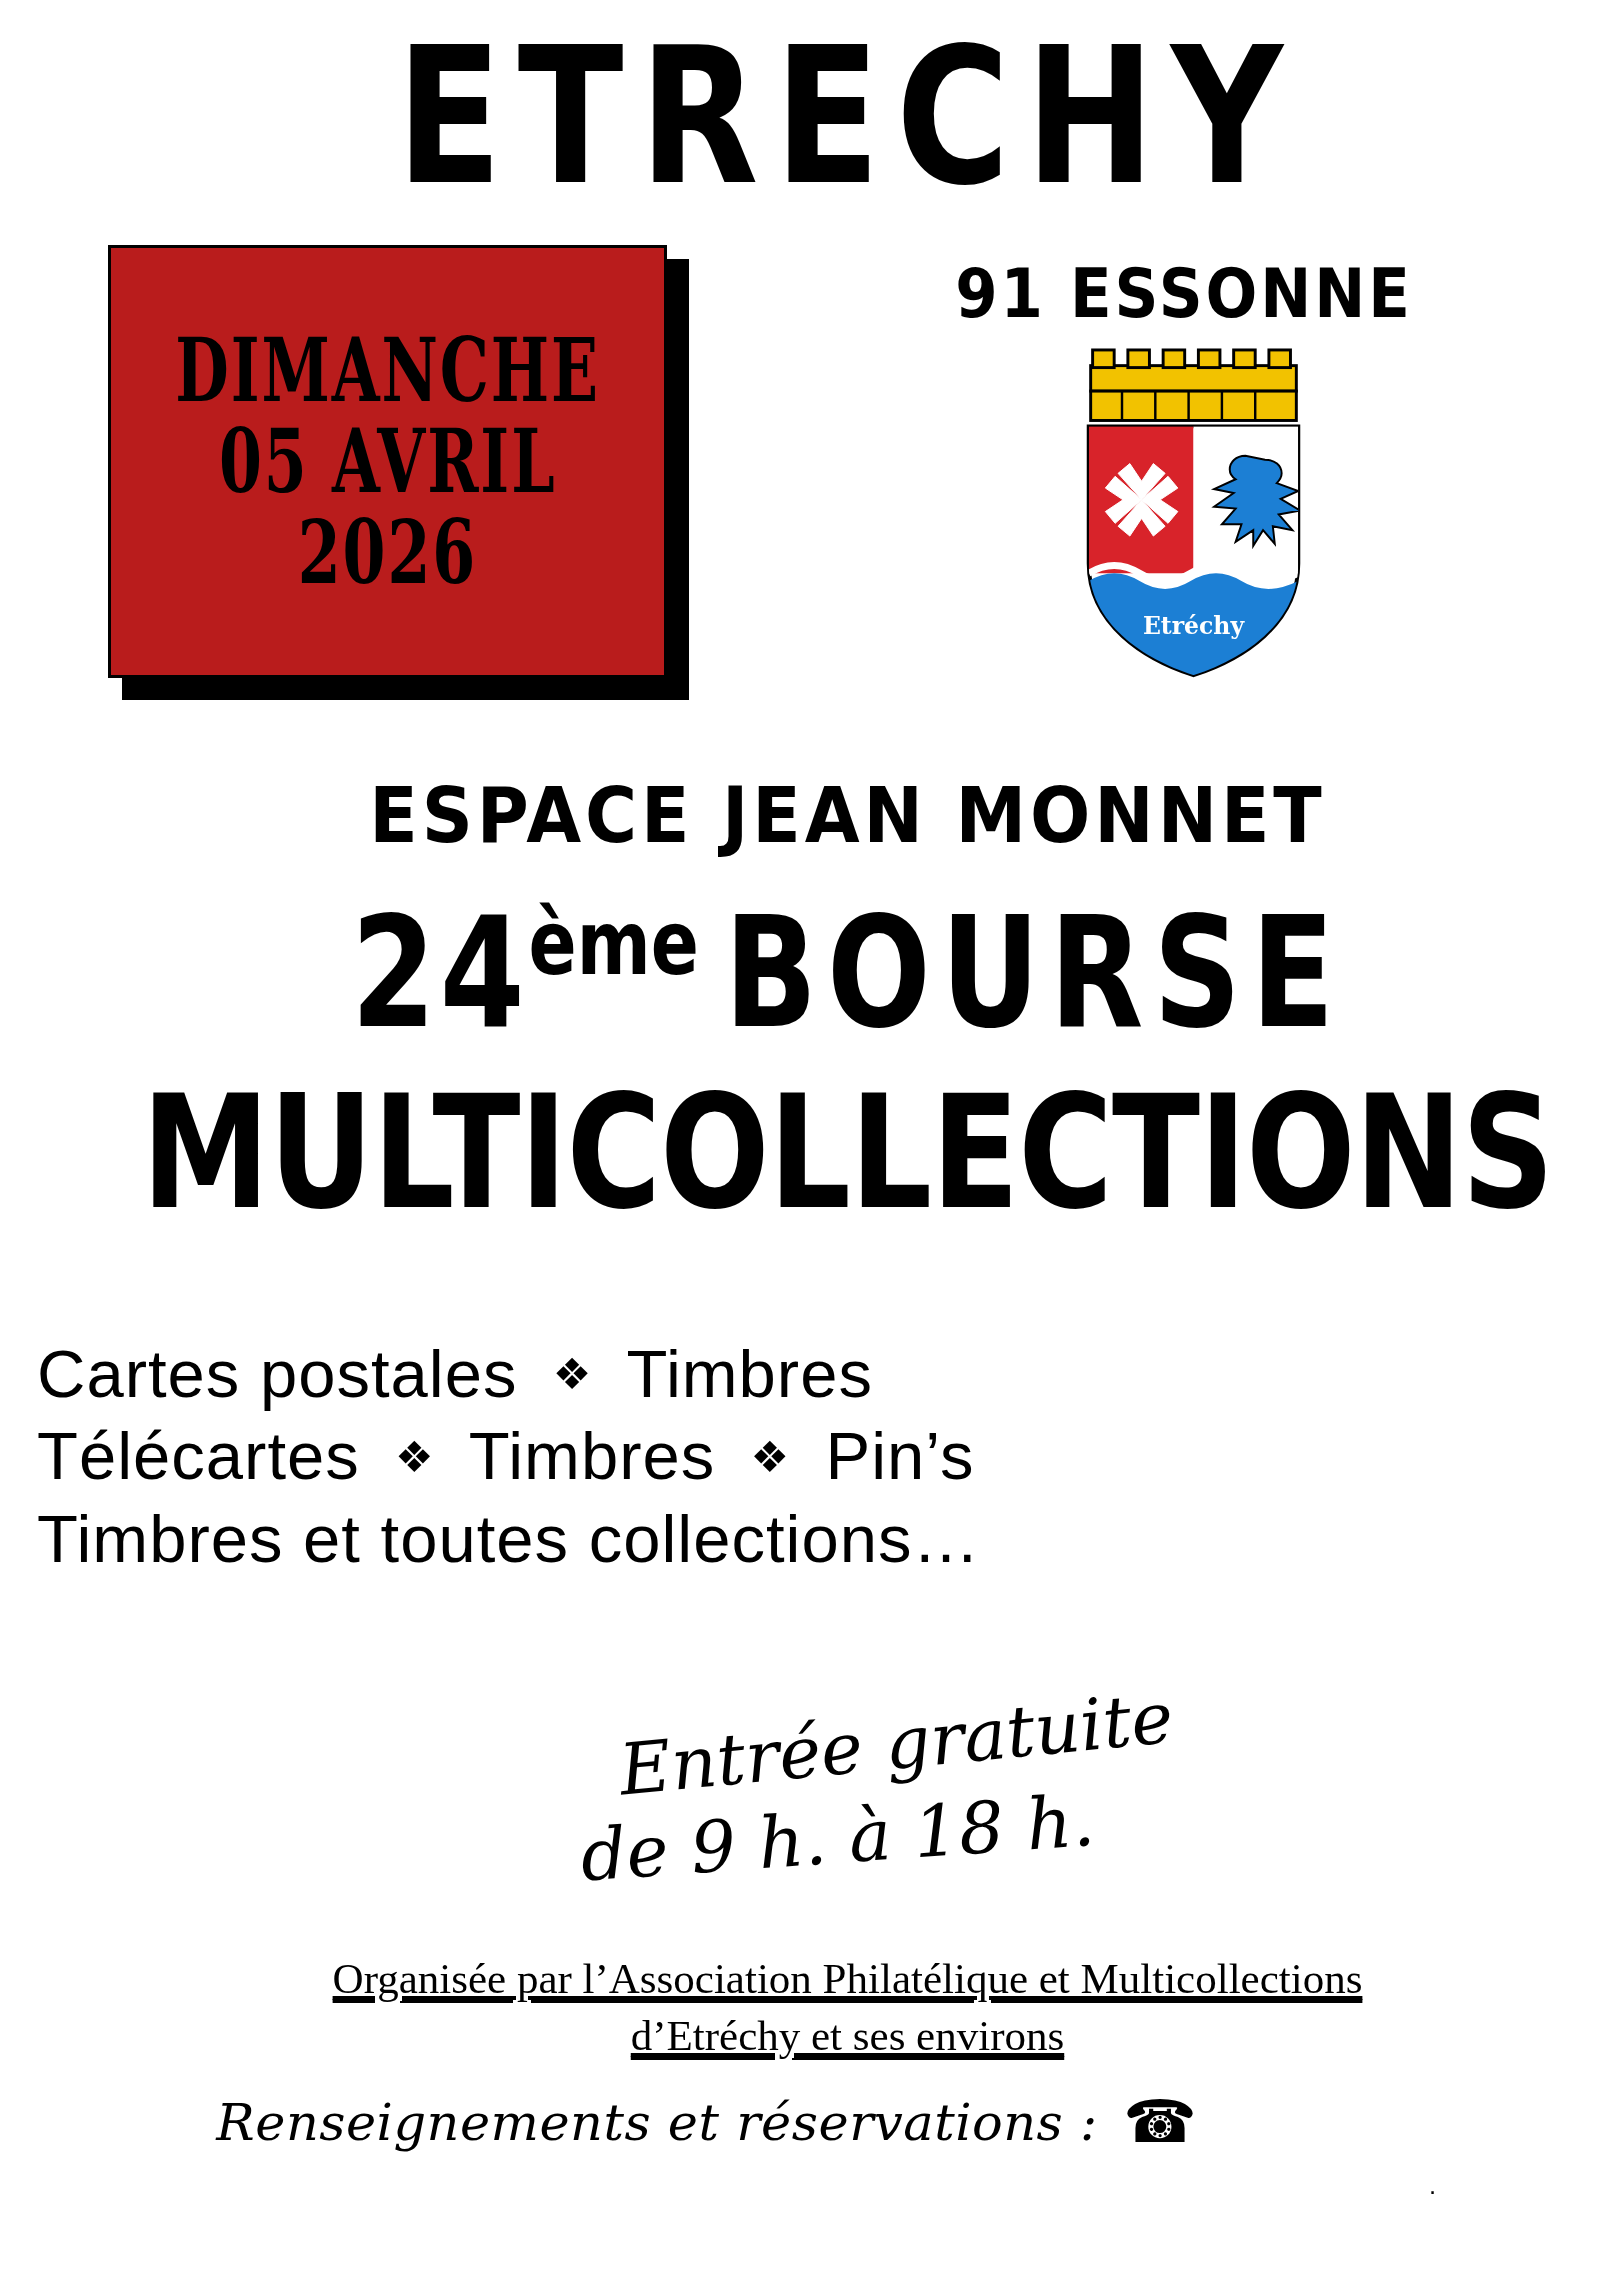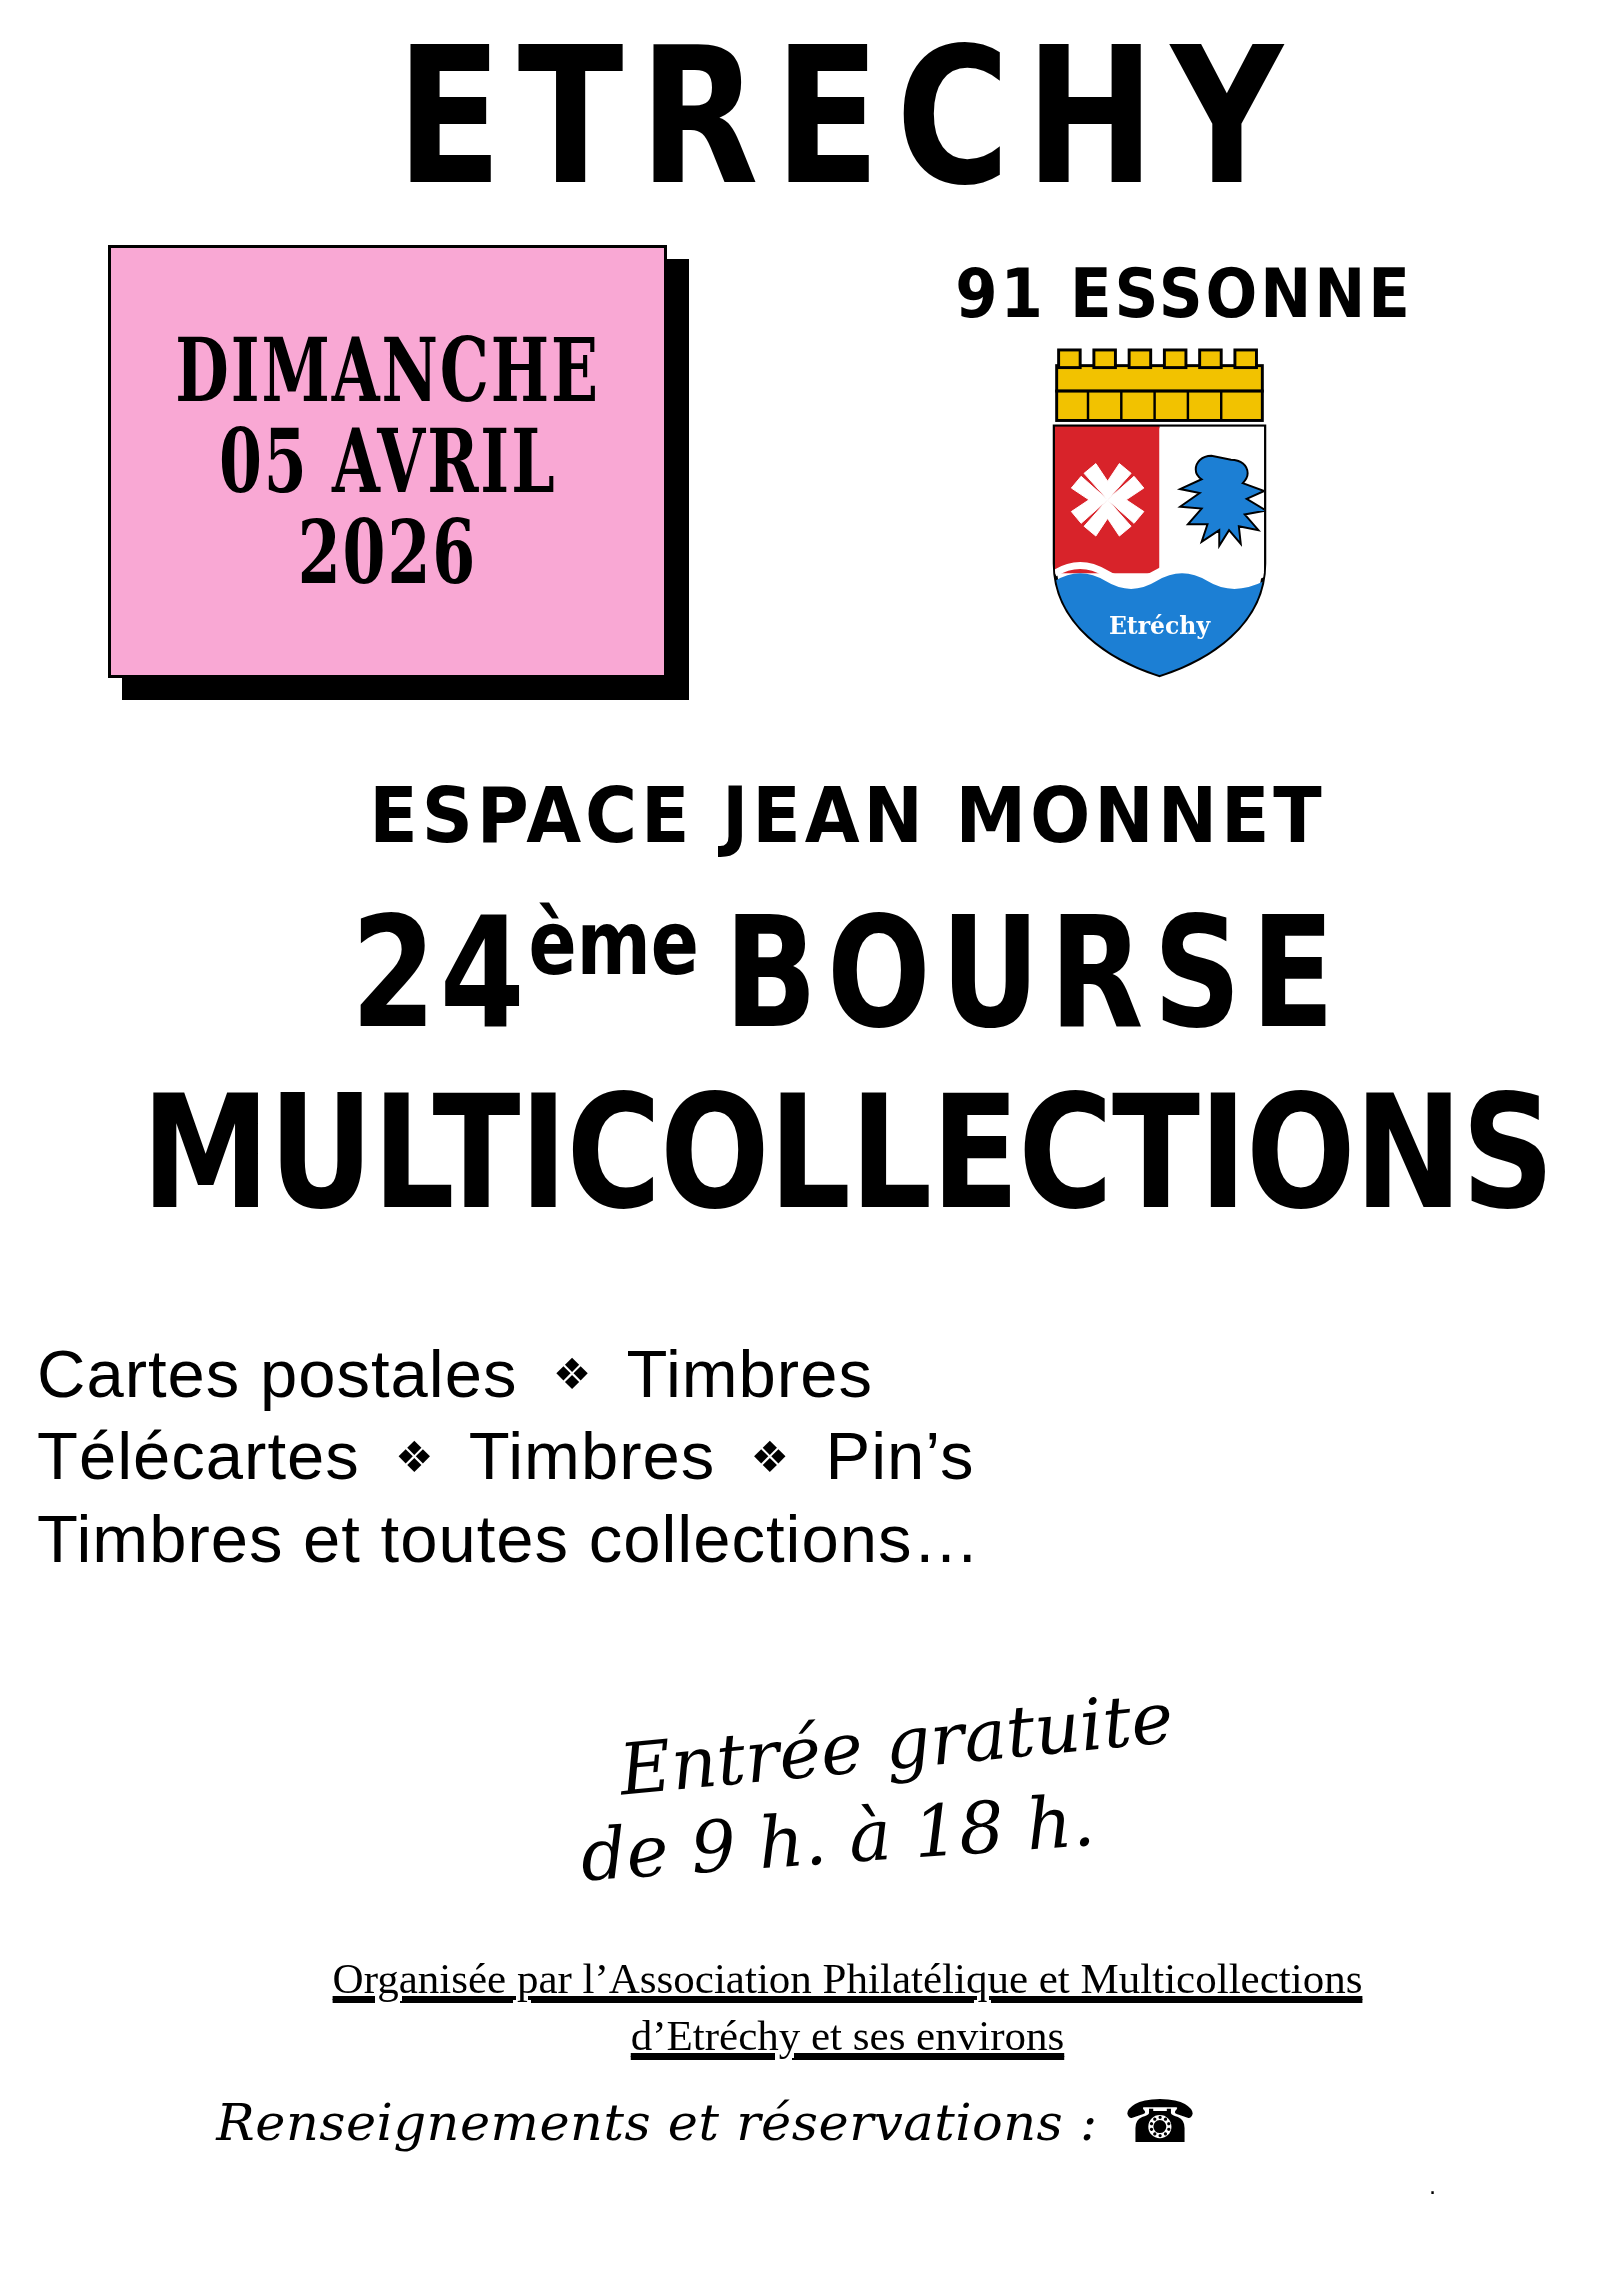--- a/index.html
+++ b/index.html
@@ -55,21 +55,21 @@
     width: 567px;
     height: 441px;
     background: #000;
   }
   .date-box {
     position: absolute;
     left: 0;
     top: 0;
     width: 559px;
     height: 433px;
-    background: #f9a8d4;
+    background: #b91c1c;
     border: 3.9px solid #000;
     box-sizing: border-box;
     display: flex;
     flex-direction: column;
     align-items: center;
     justify-content: center;
   }
   .date-line {
     font-family: "DejaVu Serif", serif;
     font-weight: bold;
@@ -89,21 +89,21 @@
     width: 686px;
     text-align: center;
     font-family: "DejaVu Sans", sans-serif;
     font-weight: bold;
     font-size: 61px;
     letter-spacing: 2.9px;
     transform: scaleY(1.12);
   }
   .crest {
     position: absolute;
-    left: 990px;
+    left: 1024px;
     top: 348px;
     width: 265px;
     height: 333px;
   }
 
   
   .venue {
     position: absolute;
     top: 774px;
     left: 0;

